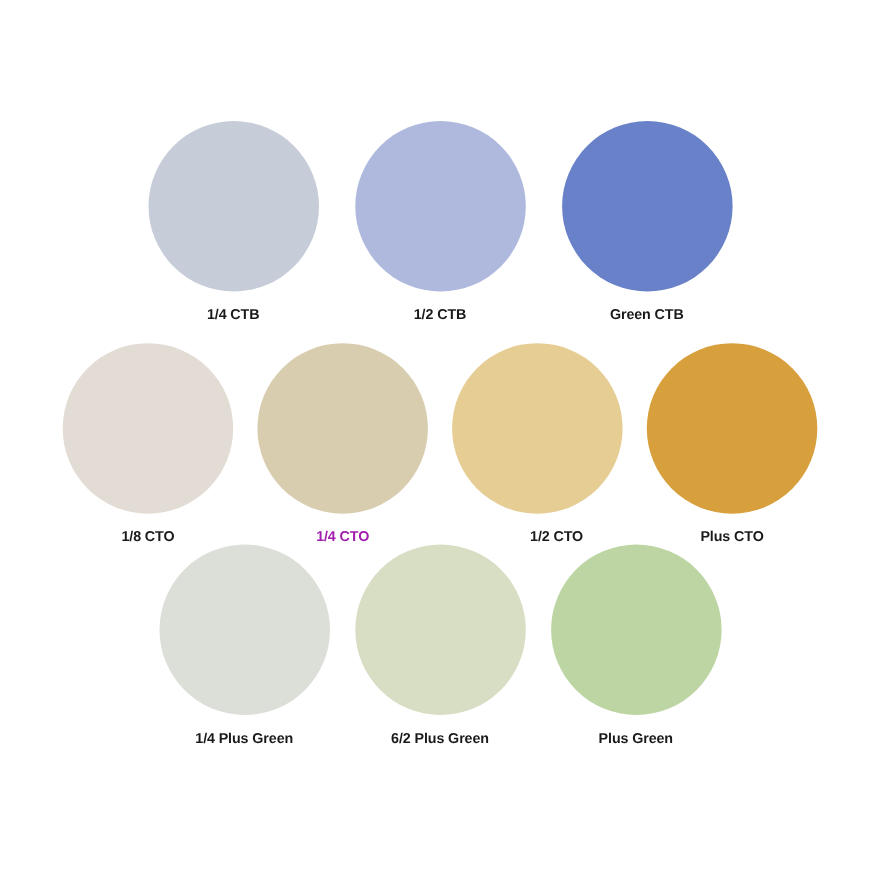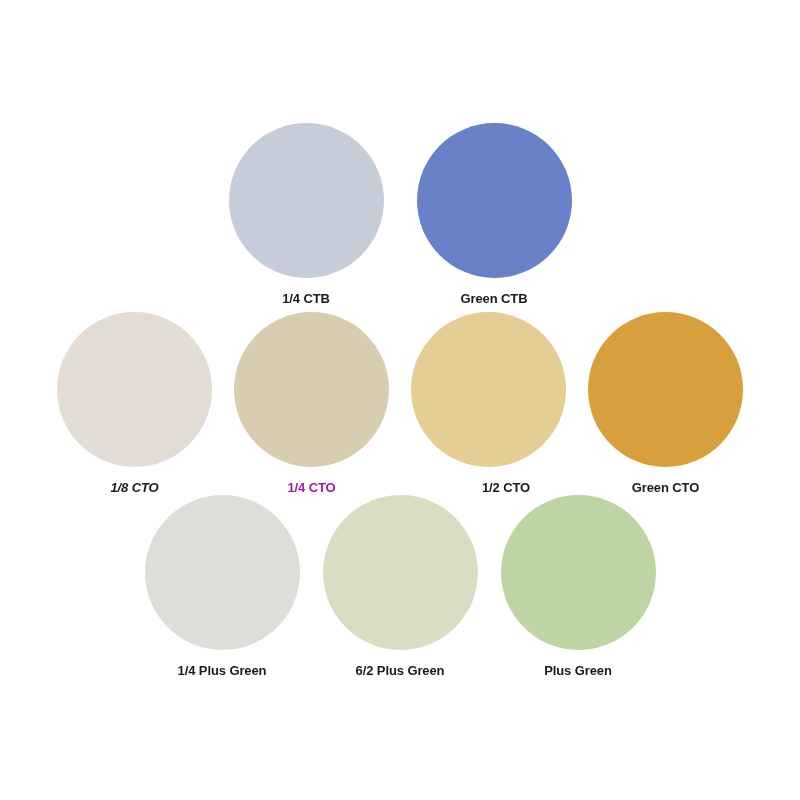--- a/index.html
+++ b/index.html
@@ -24,21 +24,21 @@
   .swatch-row {
     position: absolute;
     left: 0;
     width: 800px;
     display: flex;
     justify-content: center;
     align-items: flex-start;
   }
 
   
-  #row-ctb        { top: 123px; gap: 33px; }
+  #row-ctb        { top: 110px; gap: 33px; }
   #row-cto        { top: 312px; gap: 22px; }
   #row-plus-green { top: 495px; gap: 23px; }
 
   .swatch {
     width: 155px;
     display: flex;
     flex-direction: column;
     align-items: center;
   }
 
@@ -66,48 +66,52 @@
 
 <div id="swatch-board">
 
   <div class="swatch-row" id="row-ctb">
 
     <div class="swatch">
       <span class="swatch-disc" style="background-color: rgb(198, 205, 217);"></span>
       <span class="swatch-label" style="color: rgb(26, 26, 26);">1/4 CTB</span>
     </div>
 
+    <div class="swatch">
+      <span class="swatch-disc" style="background-color: rgb(174, 185, 221);"></span>
+      <span class="swatch-label" style="color: rgb(26, 26, 26);">1/2 CTB</span>
+    </div>
 
     <div class="swatch">
       <span class="swatch-disc" style="background-color: rgb(104, 129, 200);"></span>
       <span class="swatch-label" style="color: rgb(26, 26, 26);">Green CTB</span>
     </div>
 
   </div>
 
   <div class="swatch-row" id="row-cto">
 
     <div class="swatch">
       <span class="swatch-disc" style="background-color: rgb(226, 220, 212);"></span>
-      <span class="swatch-label" style="color: rgb(26, 26, 26); font-style: italic;">1/8 CTO</span>
+      <span class="swatch-label" style="color: rgb(26, 26, 26);">1/8 CTO</span>
     </div>
 
     <div class="swatch">
       <span class="swatch-disc" style="background-color: rgb(217, 205, 176);"></span>
       <span class="swatch-label" style="color: #a21caf;">1/4 CTO</span>
     </div>
 
     <div class="swatch">
       <span class="swatch-disc" style="background-color: rgb(229, 205, 147);"></span>
       <span class="swatch-label" style="color: rgb(26, 26, 26); margin-left: 35px;">1/2 CTO</span>
     </div>
 
     <div class="swatch">
       <span class="swatch-disc" style="background-color: rgb(216, 160, 60);"></span>
-      <span class="swatch-label" style="color: rgb(26, 26, 26);">Green CTO</span>
+      <span class="swatch-label" style="color: rgb(26, 26, 26);">Plus CTO</span>
     </div>
 
   </div>
 
   <div class="swatch-row" id="row-plus-green">
 
     <div class="swatch">
       <span class="swatch-disc" style="background-color: rgb(220, 222, 216);"></span>
       <span class="swatch-label" style="color: rgb(26, 26, 26); text-align: right;">1/4 Plus Green</span>
     </div>

